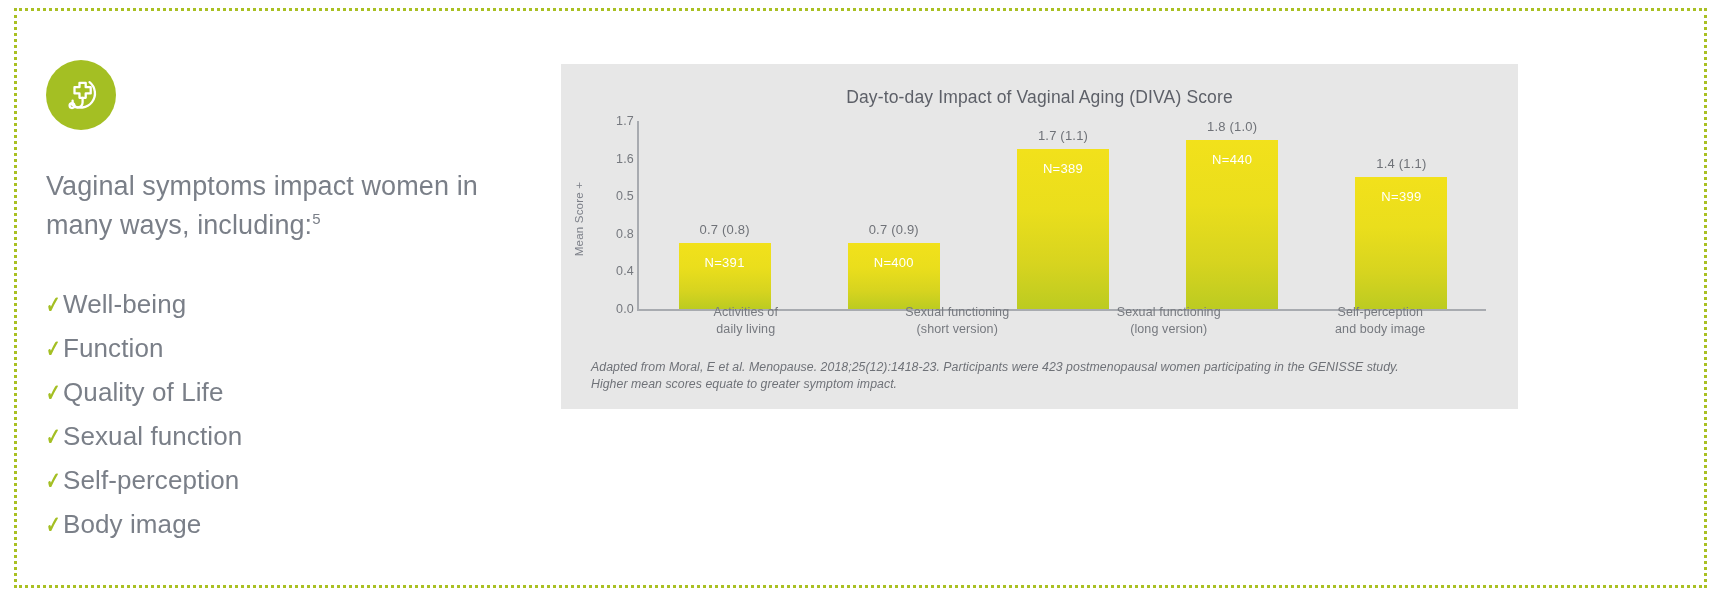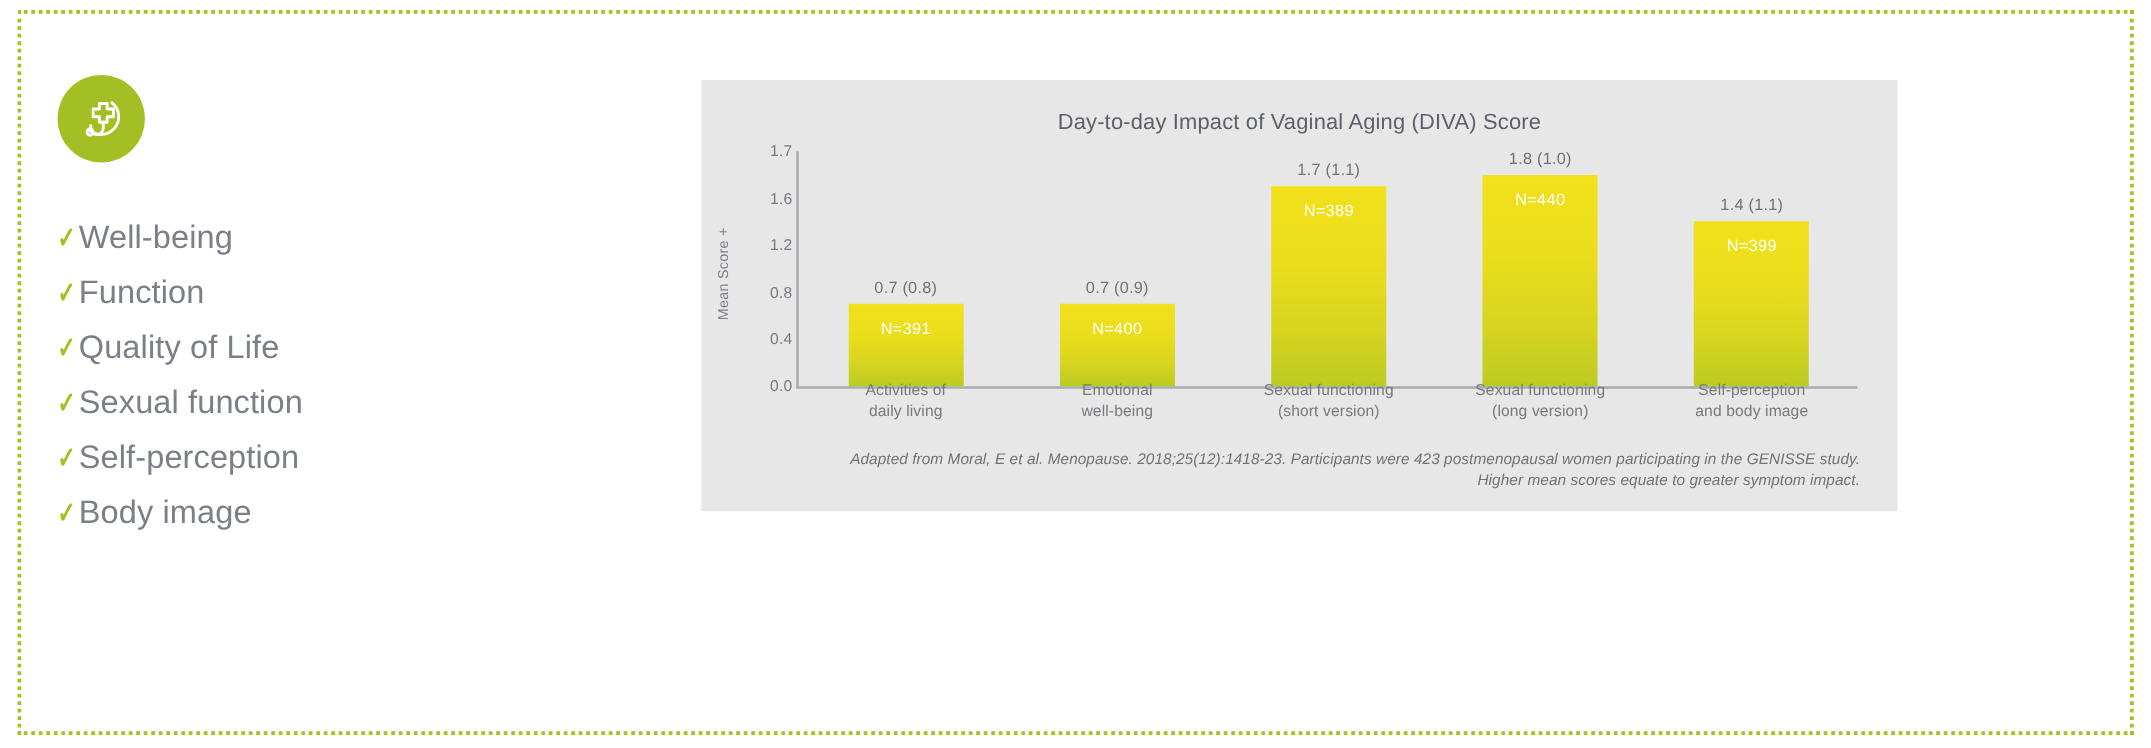--- a/index.html
+++ b/index.html
@@ -225,21 +225,21 @@
     line-height: 17px;
     color: #76797f;
     letter-spacing: .1px;
   }
 
   #chart-footnote {
     position: absolute;
     left: 30px;
     right: 30px;
     bottom: 16px;
-    text-align: right;
+    text-align: left;
     font-size: 12.3px;
     line-height: 17px;
     font-style: italic;
     color: #6f7278;
     letter-spacing: .05px;
   }
 </style>
 </head>
 <body>
 
@@ -253,20 +253,23 @@
       <svg width="44" height="44" viewBox="0 0 44 44" aria-hidden="true">
         <g fill="none" stroke="#ffffff" stroke-width="2.3" stroke-linecap="round" stroke-linejoin="round">
           <path d="M30.5 9.2 A14 14 0 1 1 13.0 31.6"></path>
           <path d="M15.5 14.2 h5.0 v-4.4 h6.2 v4.4 h5.0 v6.2 h-5.0 v4.4 h-6.2 v-4.4 h-5.0 z"></path>
           <path d="M23.6 24.8 v4.8 a5.0 5.0 0 0 1 -10.0 0 v-2.0"></path>
           <circle cx="13.0" cy="32.6" r="2.4"></circle>
         </g>
       </svg>
     </div>
 
+    <div id="headline">
+      <span>Vaginal symptoms impact women in many ways, including:</span><sup>5</sup>
+    </div>
 
     <ul id="bullet-list">
       <li class="bullet-row">
         <span class="check-icon">✓</span>
         <span class="bullet-label">Well-being</span>
       </li>
       <li class="bullet-row">
         <span class="check-icon">✓</span>
         <span class="bullet-label">Function</span>
       </li>
@@ -293,21 +296,21 @@
 
     <div id="chart-title">Day-to-day Impact of Vaginal Aging (DIVA) Score</div>
 
     <div id="plot-wrap">
 
       <div id="y-axis-title">Mean Score +</div>
 
       <div id="y-ticks">
           <div class="y-tick" style="top: 0px;">1.7</div>
           <div class="y-tick" style="top: 37.6px;">1.6</div>
-          <div class="y-tick" style="top: 75.2px;">1.2</div>
+          <div class="y-tick" style="top: 75.2px;">0.5</div>
           <div class="y-tick" style="top: 112.8px;">0.8</div>
           <div class="y-tick" style="top: 150.4px;">0.4</div>
           <div class="y-tick" style="top: 188px;">0.0</div>
         </div>
 
       <div id="axis-v"></div>
       <div id="axis-h"></div>
 
       <div id="bars">
           <div class="bar-slot">
@@ -339,24 +342,20 @@
             <div class="bar" style="height: 131.6px;">
               <span class="bar-n">N=399</span>
             </div>
           </div>
         </div>
 
       <div id="x-labels">
           <div class="x-label">
             <div>Activities of</div>
             <div>daily living</div>
-          </div>
-          <div class="x-label">
-            <div>Emotional</div>
-            <div>well-being</div>
           </div>
           <div class="x-label">
             <div>Sexual functioning</div>
             <div>(short version)</div>
           </div>
           <div class="x-label">
             <div>Sexual functioning</div>
             <div>(long version)</div>
           </div>
           <div class="x-label">

